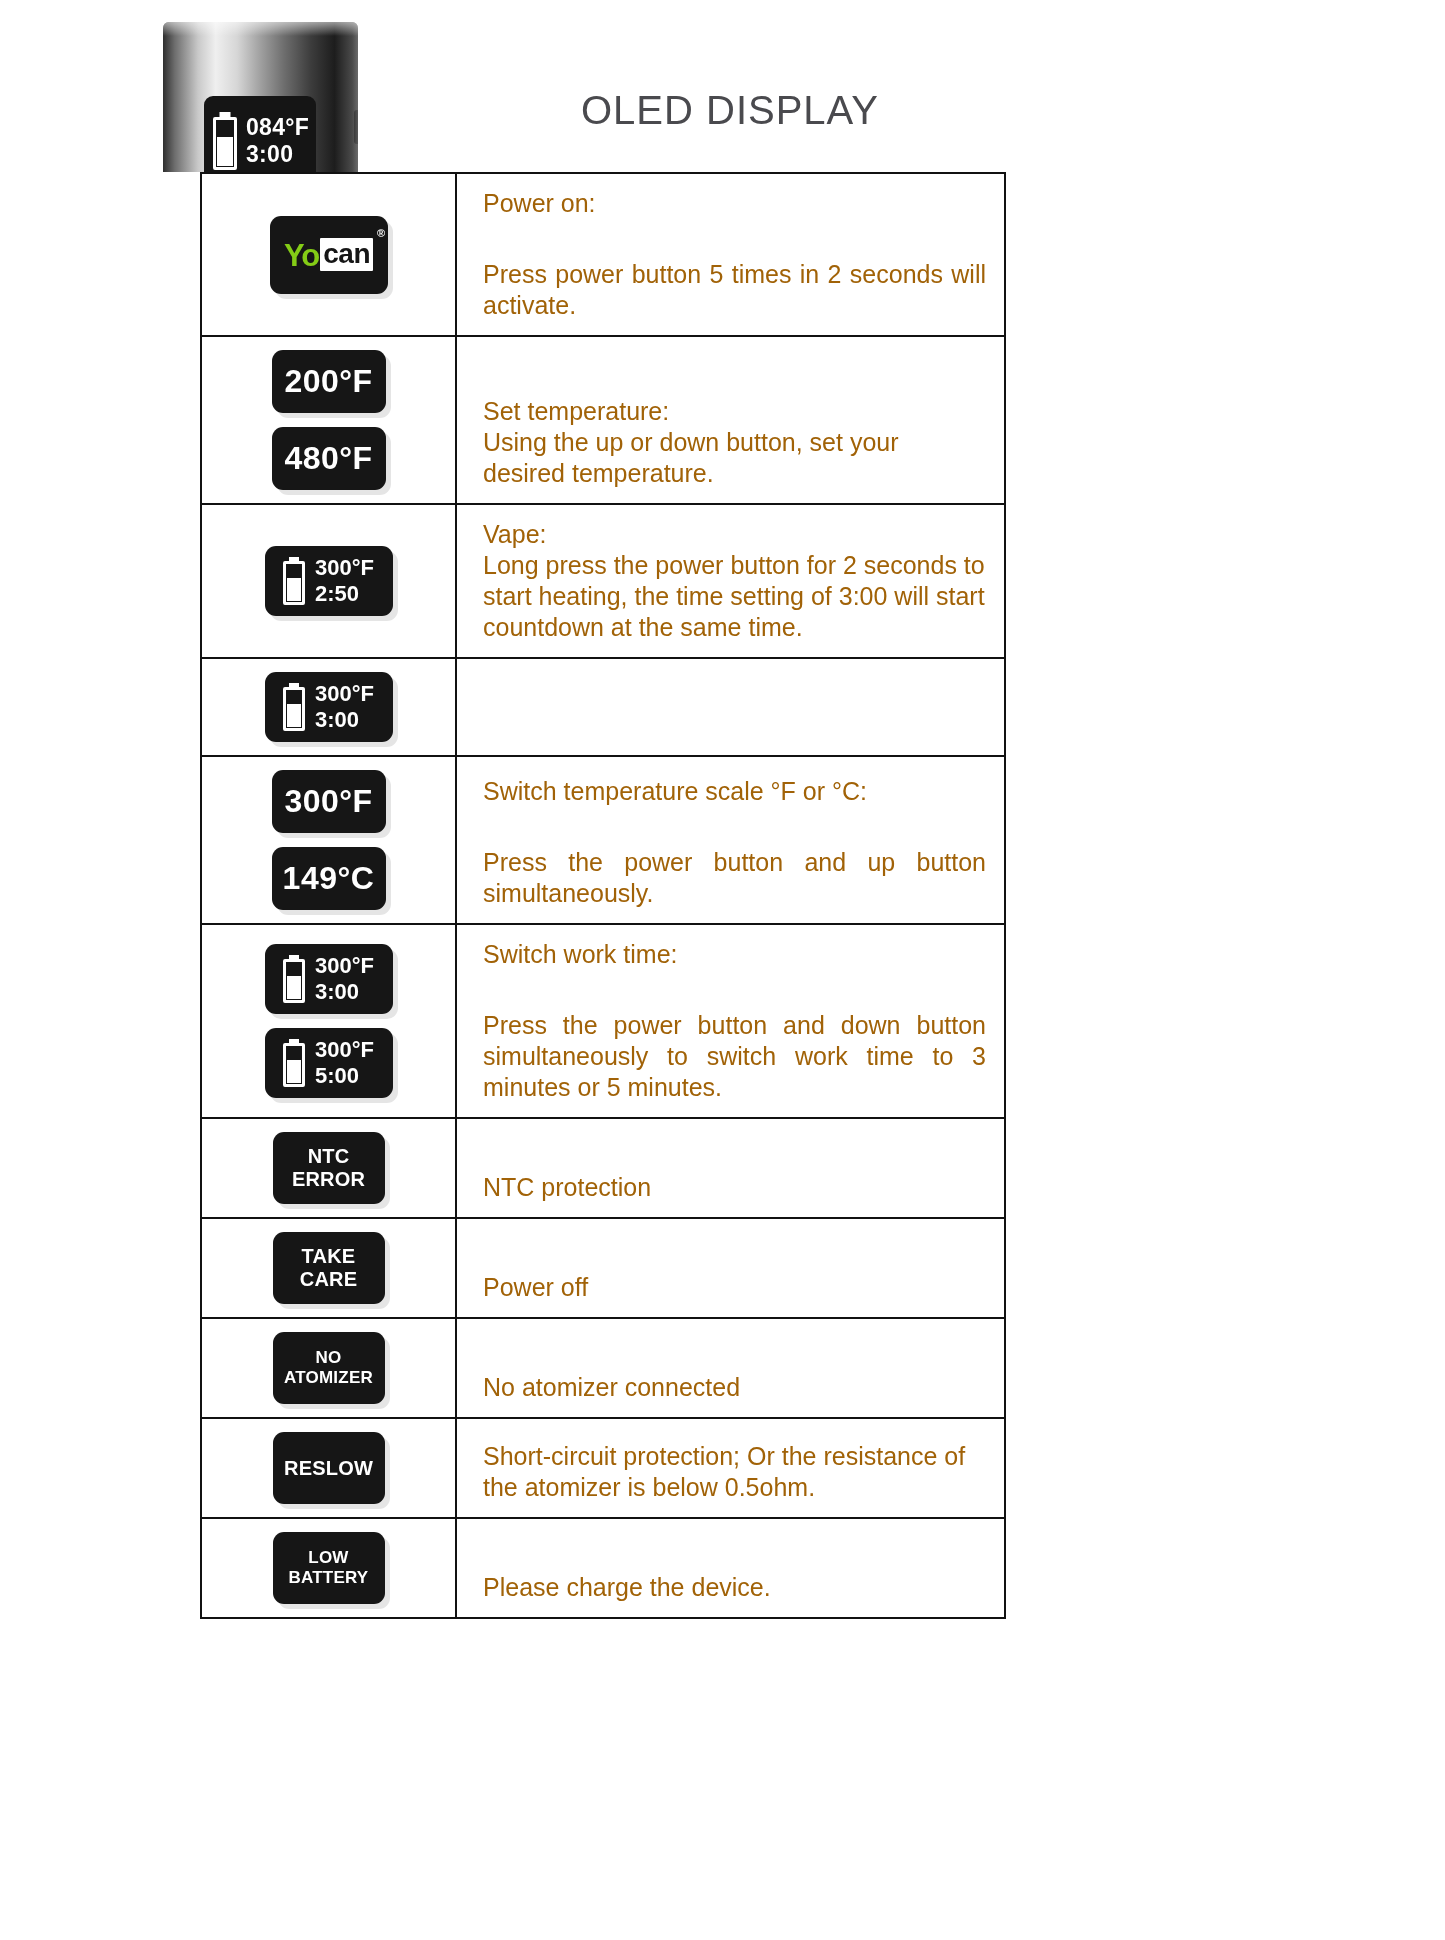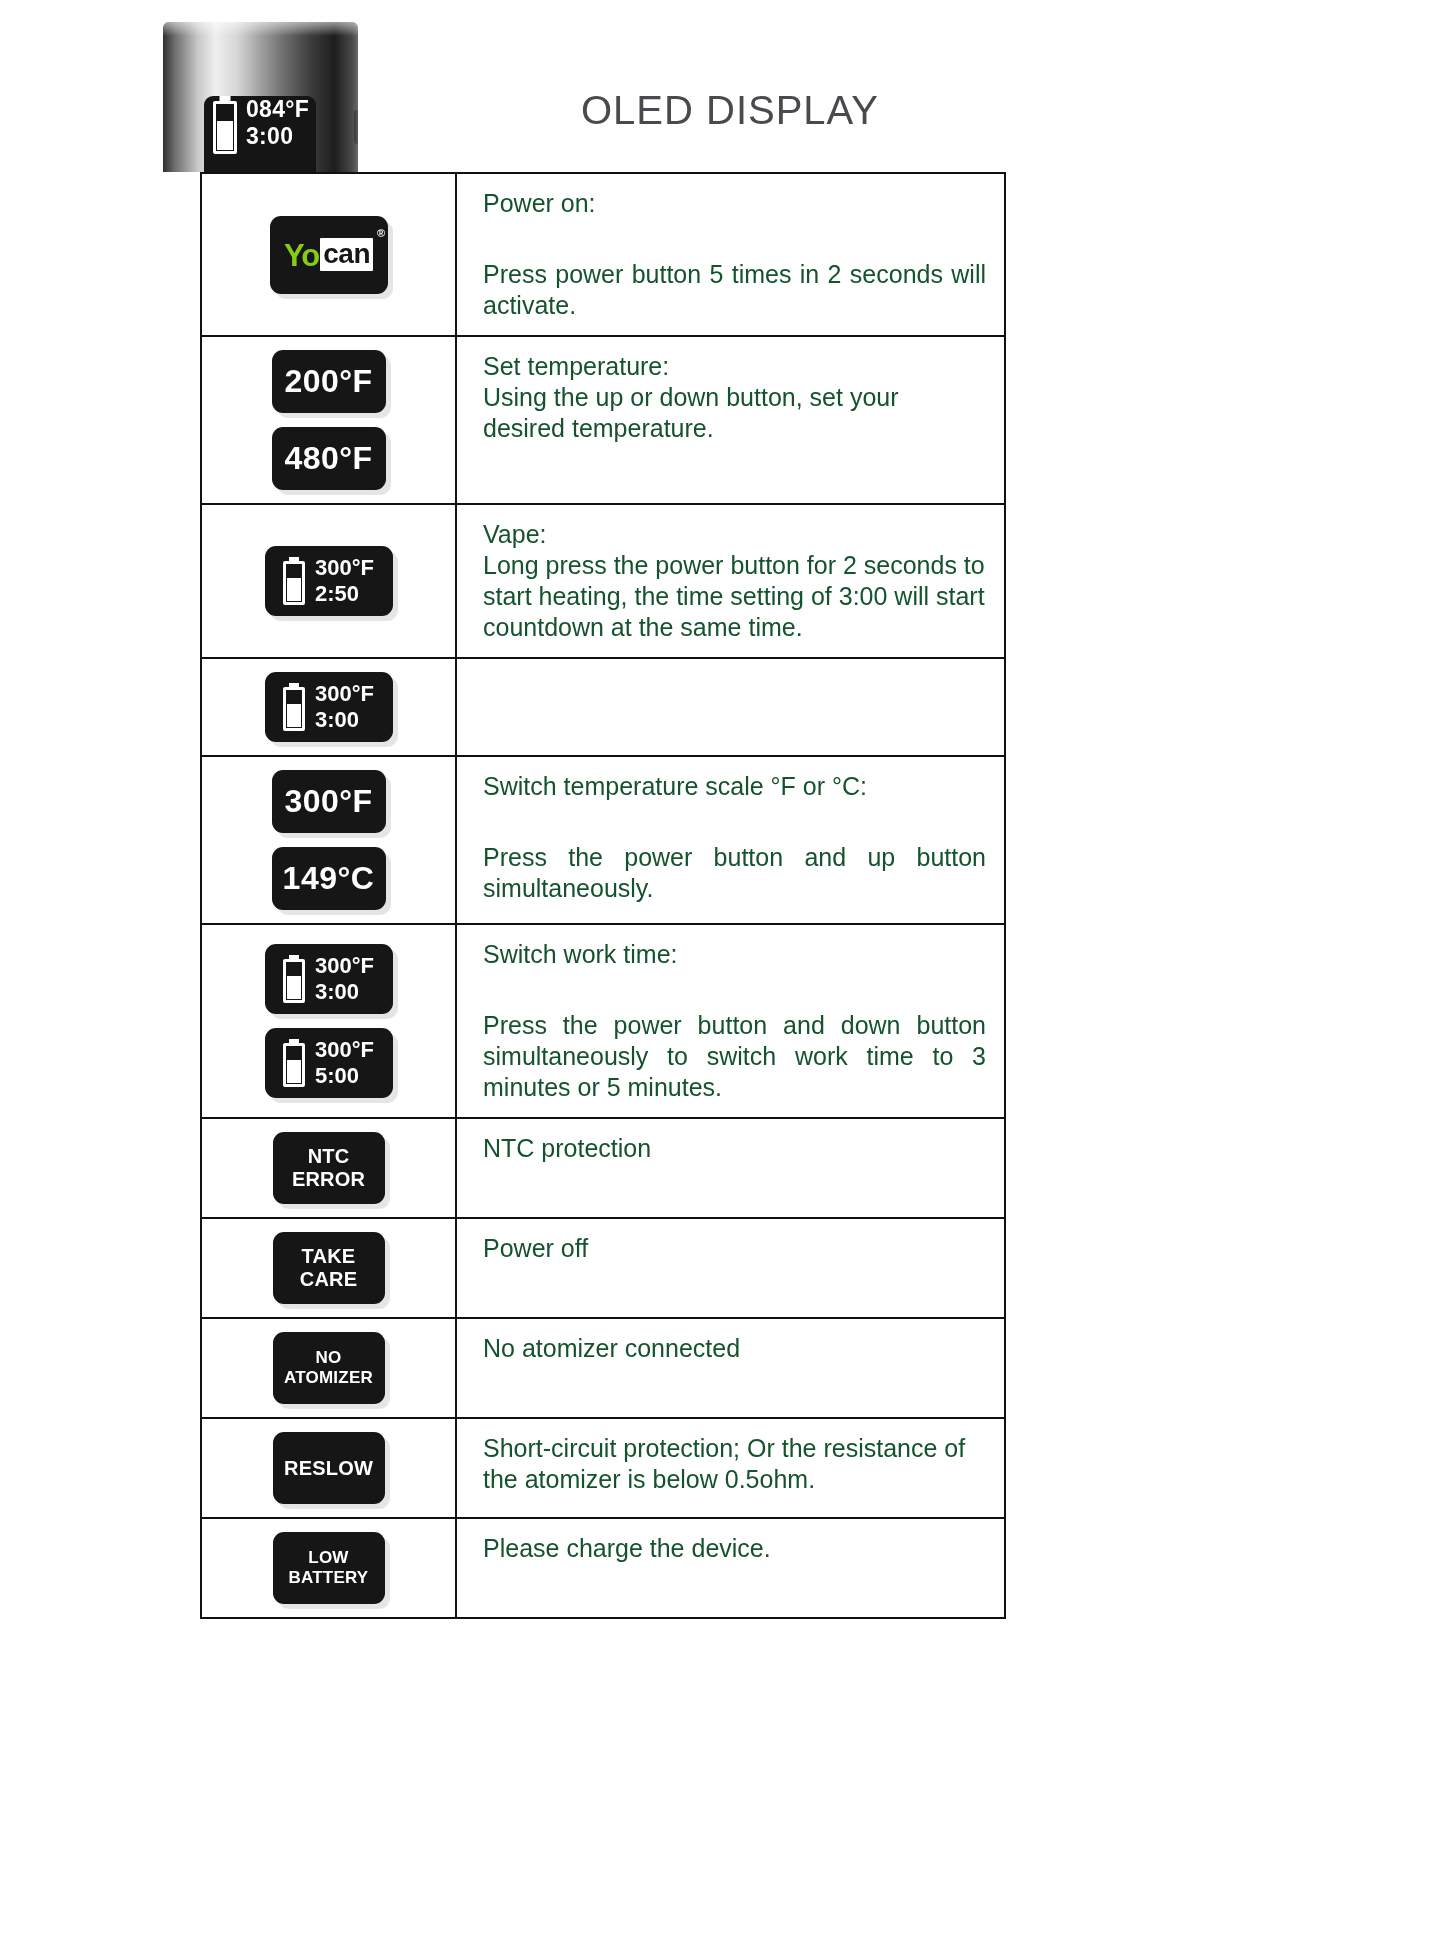--- a/index.html
+++ b/index.html
@@ -55,21 +55,21 @@
   }
   #device-screen {
     position: absolute;
     left: 41px;
     top: 74px;
     width: 112px;
     height: 90px;
     background: #151515;
     border-radius: 9px 9px 0 0;
     display: flex;
-    align-items: flex-start;
+    align-items: center;
     padding-left: 9px;
     box-sizing: border-box;
   }
 
   
   .batt {
     position: relative;
     flex: 0 0 auto;
     display: inline-block;
   }
@@ -148,24 +148,24 @@
     justify-content: center;
     gap: 14px;
     padding: 13px 0;
   }
   .cell-desc {
     flex: 1 1 auto;
     box-sizing: border-box;
     padding: 14px 18px 14px 26px;
     display: flex;
     flex-direction: column;
-    justify-content: flex-start;
+    justify-content: flex-end;
     font-size: 25px;
     line-height: 1.24;
-    color: #14532d;
+    color: #a16207;
     font-weight: 300;
   }
   .desc-head { white-space: pre; }
   .desc-body { }
   .desc-body.justify { text-align: justify; text-align-last: left; margin-top: 40px; }
 
   
   .badge {
     background: #161616;
     color: #ffffff;

